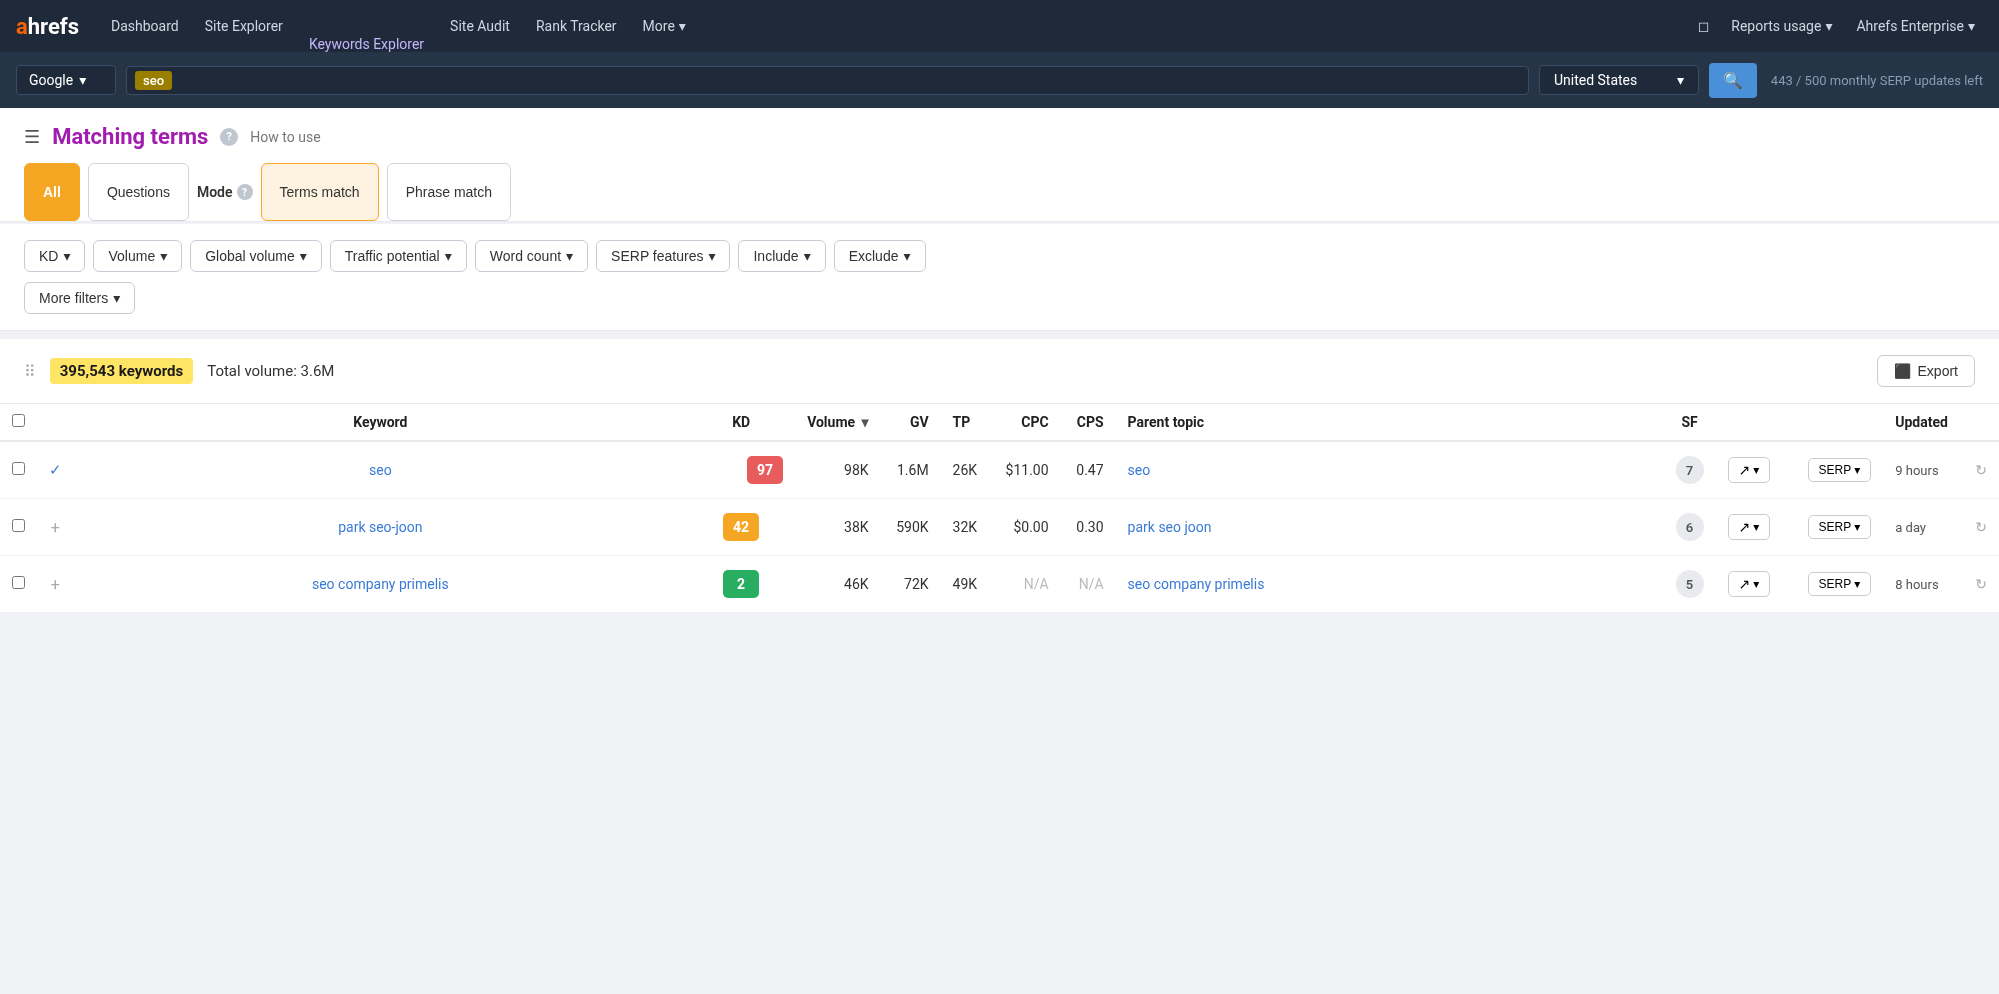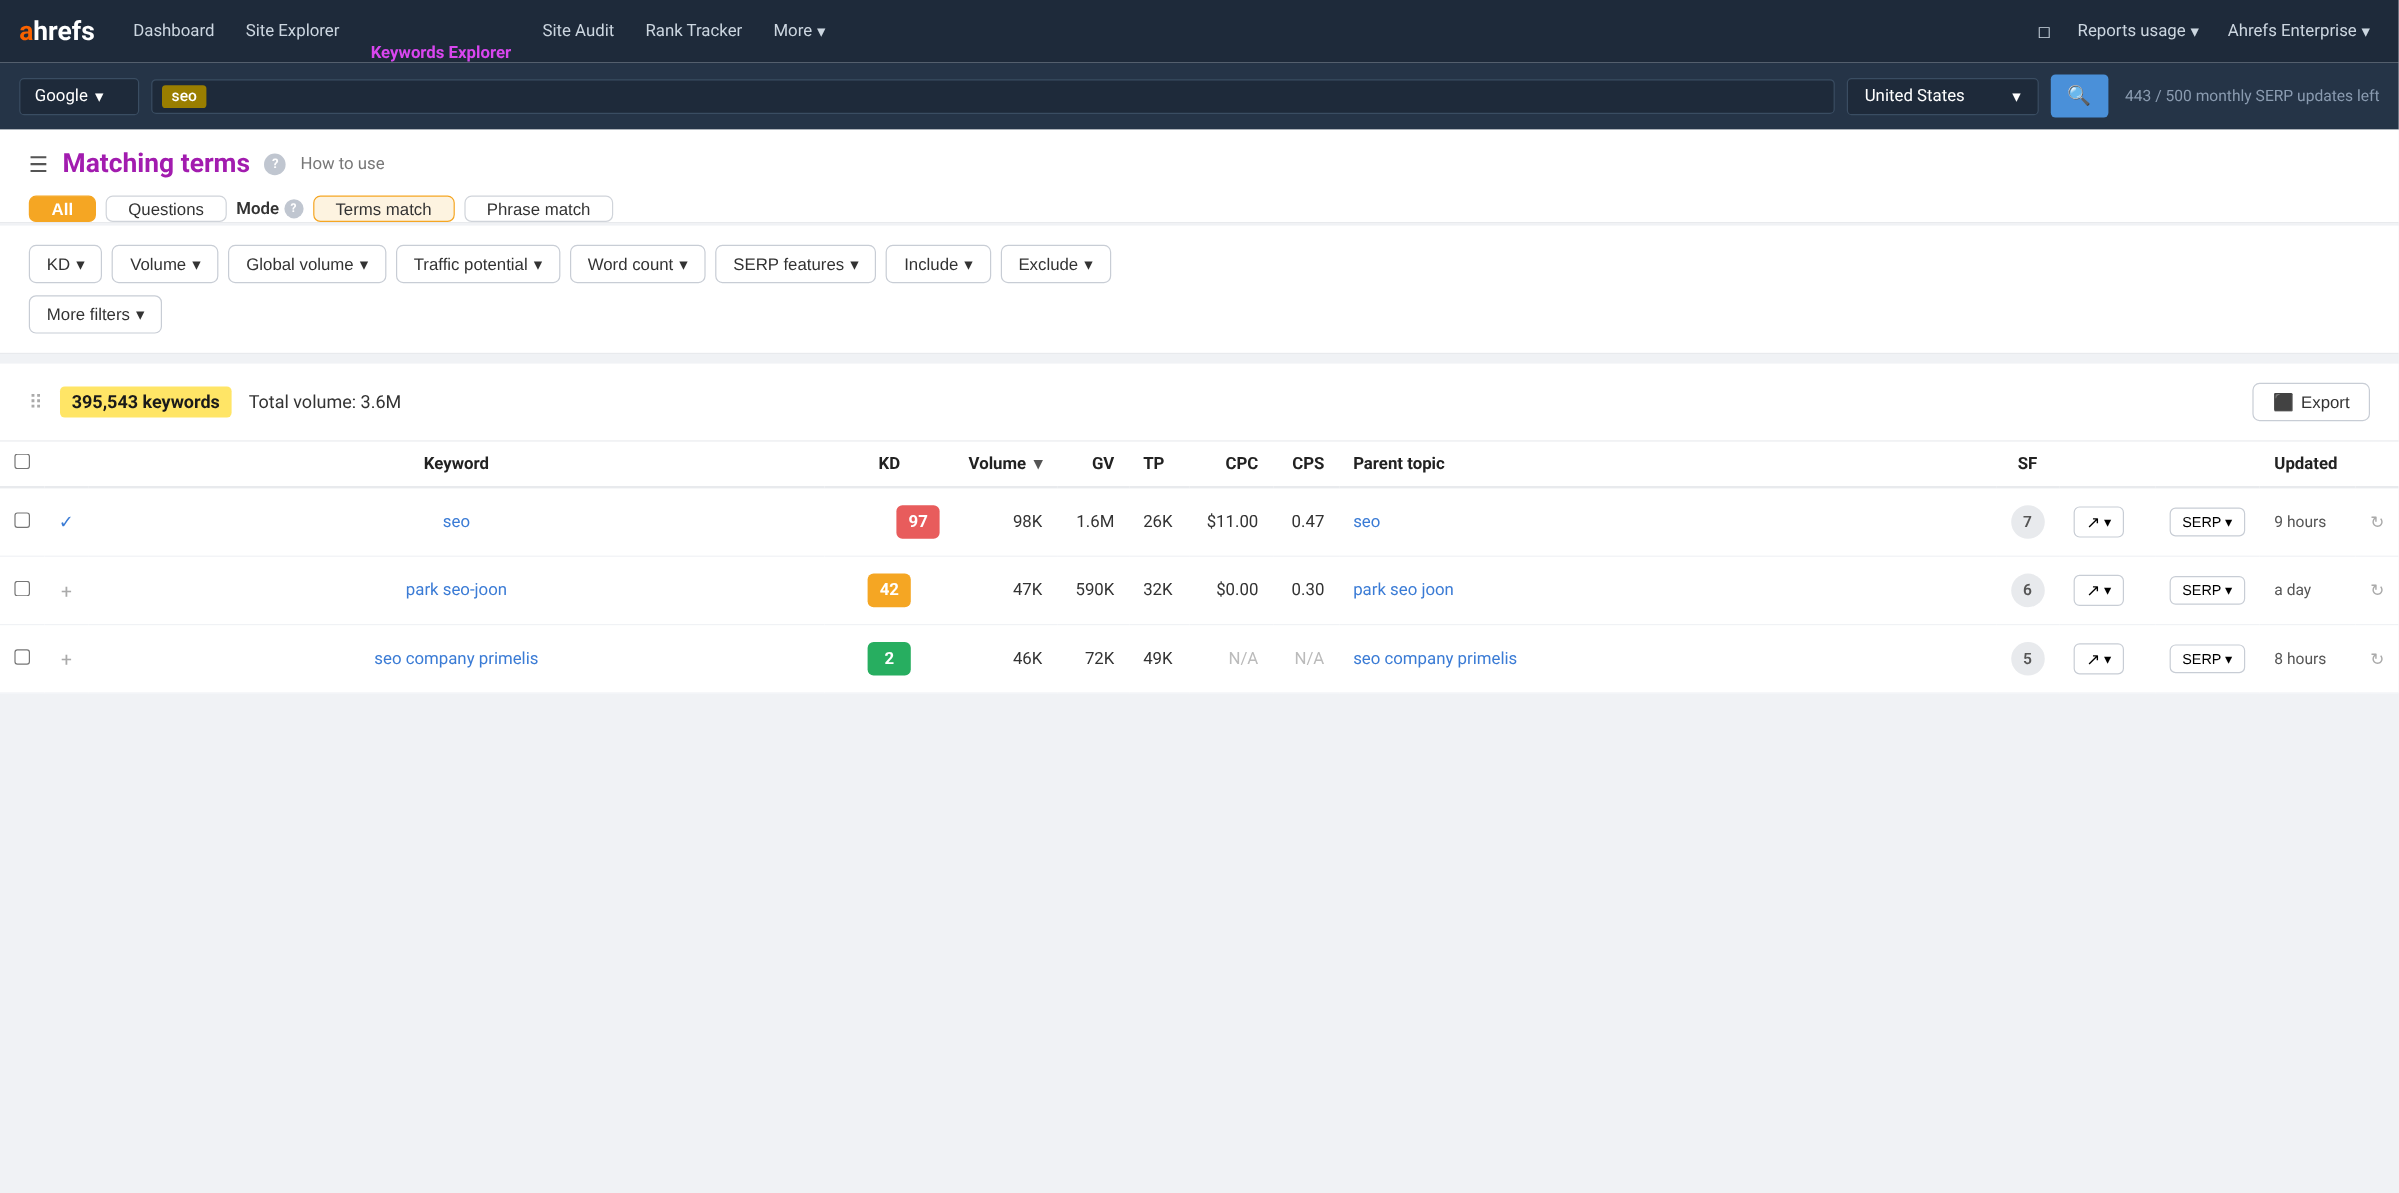--- a/index.html
+++ b/index.html
@@ -27,21 +27,21 @@
     .nav-links { display: flex; align-items: center; gap: 2px; flex: 1; }
     .nav-link {
       color: #ccd6e0;
       padding: 6px 12px;
       border-radius: 4px;
       cursor: pointer;
       font-size: 14px;
       white-space: nowrap;
       text-decoration: none;
     }
-    .nav-link.active { color: #d946ef; font-weight: 700; margin-top: 36px; }
+    .nav-link.active { color: #c4b5fd; font-weight: 400; margin-top: 36px; }
     .nav-link-with-arrow { display: flex; align-items: center; gap: 4px; }
     .nav-right { display: flex; align-items: center; gap: 8px; margin-left: auto; }
     .nav-icon-btn {
       color: #ccd6e0;
       cursor: pointer;
       padding: 6px;
       border-radius: 4px;
       display: flex;
       align-items: center;
     }
@@ -165,21 +165,21 @@
       font-size: 14px;
       cursor: pointer;
     }
     .tabs-row {
       display: flex;
       align-items: center;
       gap: 8px;
       padding-bottom: 0;
     }
     .tab-btn {
-      padding: 2px 18px;
+      padding: 20px 18px;
       border: 1px solid #d0d4da;
       border-radius: 6px;
       background: #fff;
       font-size: 14px;
       cursor: pointer;
       color: #333;
     }
     .tab-btn.active {
       background: #f5a623;
       border-color: #f5a623;
@@ -556,21 +556,21 @@
     <td class="col-checkbox">
       <input type="checkbox" style="">
     </td>
     <td class="col-action"><span style="color:#aaa;font-size:16px;">+</span></td>
     <td class="col-keyword">
       <a class="link-blue">park seo-joon</a>
     </td>
     <td class="col-kd">
       <span class="kd-badge kd-yellow">42</span>
     </td>
-    <td class="col-volume">47K</td>
+    <td class="col-volume">38K</td>
     <td class="col-gv">590K</td>
     <td class="col-tp">32K</td>
     <td class="col-cpc">$0.00</td>
     <td class="col-cps">0.30</td>
     <td class="col-parent">
       <a class="link-blue">park seo joon</a>
     </td>
     <td class="col-sf">
       <span class="sf-badge">6</span>
     </td>

